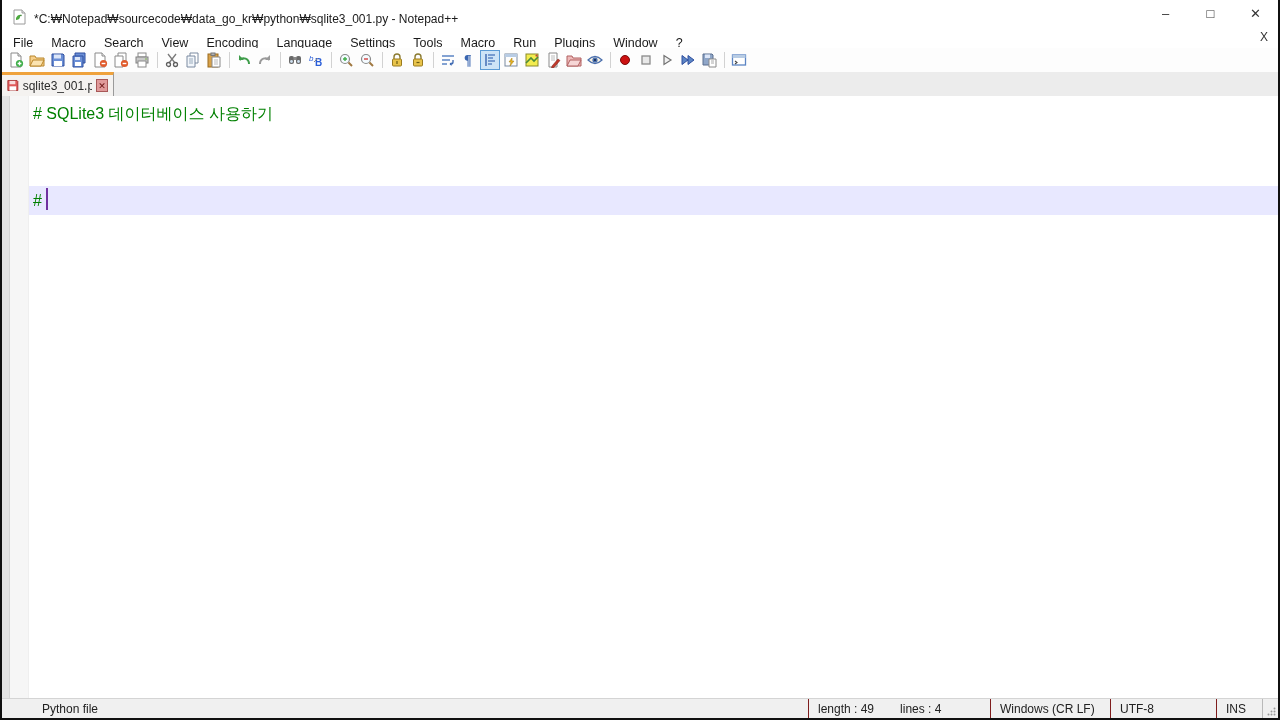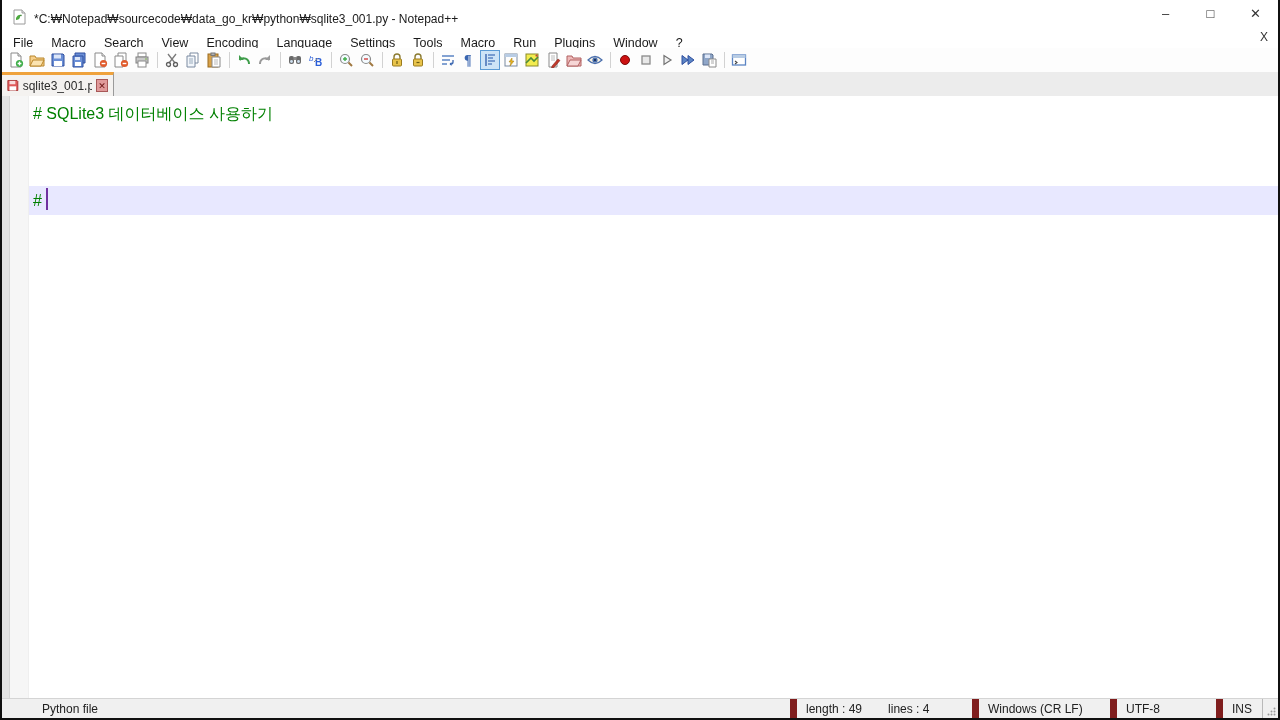--- a/index.html
+++ b/index.html
@@ -49,26 +49,26 @@
   .line.current { background:#e8e8ff; }
   .comment { color:#008000; }
   .caret { display:inline-block; width:2px; height:22px; background:#7030a0; vertical-align:-4px;
            animation:blink 1s steps(1) infinite; }
   @keyframes blink { 50% { opacity:0; } }
 
   
   .statusbar { height:20px; flex:0 0 auto; background:#f0f0f0; border-top:1px solid #d4d4d4;
                display:flex; align-items:center; font-size:12px; color:#222; }
   .sb-sec { height:100%; display:flex; align-items:center; padding:0 9px; white-space:nowrap; }
-  .sb-sec + .sb-sec { border-left:7px solid #7f1d1d; }
+  .sb-sec + .sb-sec { border-left:1px solid #7f1d1d; }
   .sb-doc { flex:1 1 auto;padding-left:40px; }
   .sb-len { width:182px; gap:26px; }
   .sb-pos { width:228px; gap:24px; }
   .sb-eol { width:120px; }
-  .sb-enc { width:106px;margin-left:18px; }
+  .sb-enc { width:106px; }
   .sb-ins { width:46px;text-align:center; }
   .sb-grip { width:16px; height:100%; border-left:1px solid #b9b9b9; display:flex; align-items:flex-end; justify-content:flex-end; padding:2px; }
   .window-bottom { height:2px; background:#101010; flex:0 0 auto; }
 </style>
 </head>
 <body>
 
 <div class="window">
 
   <div class="titlebar">

